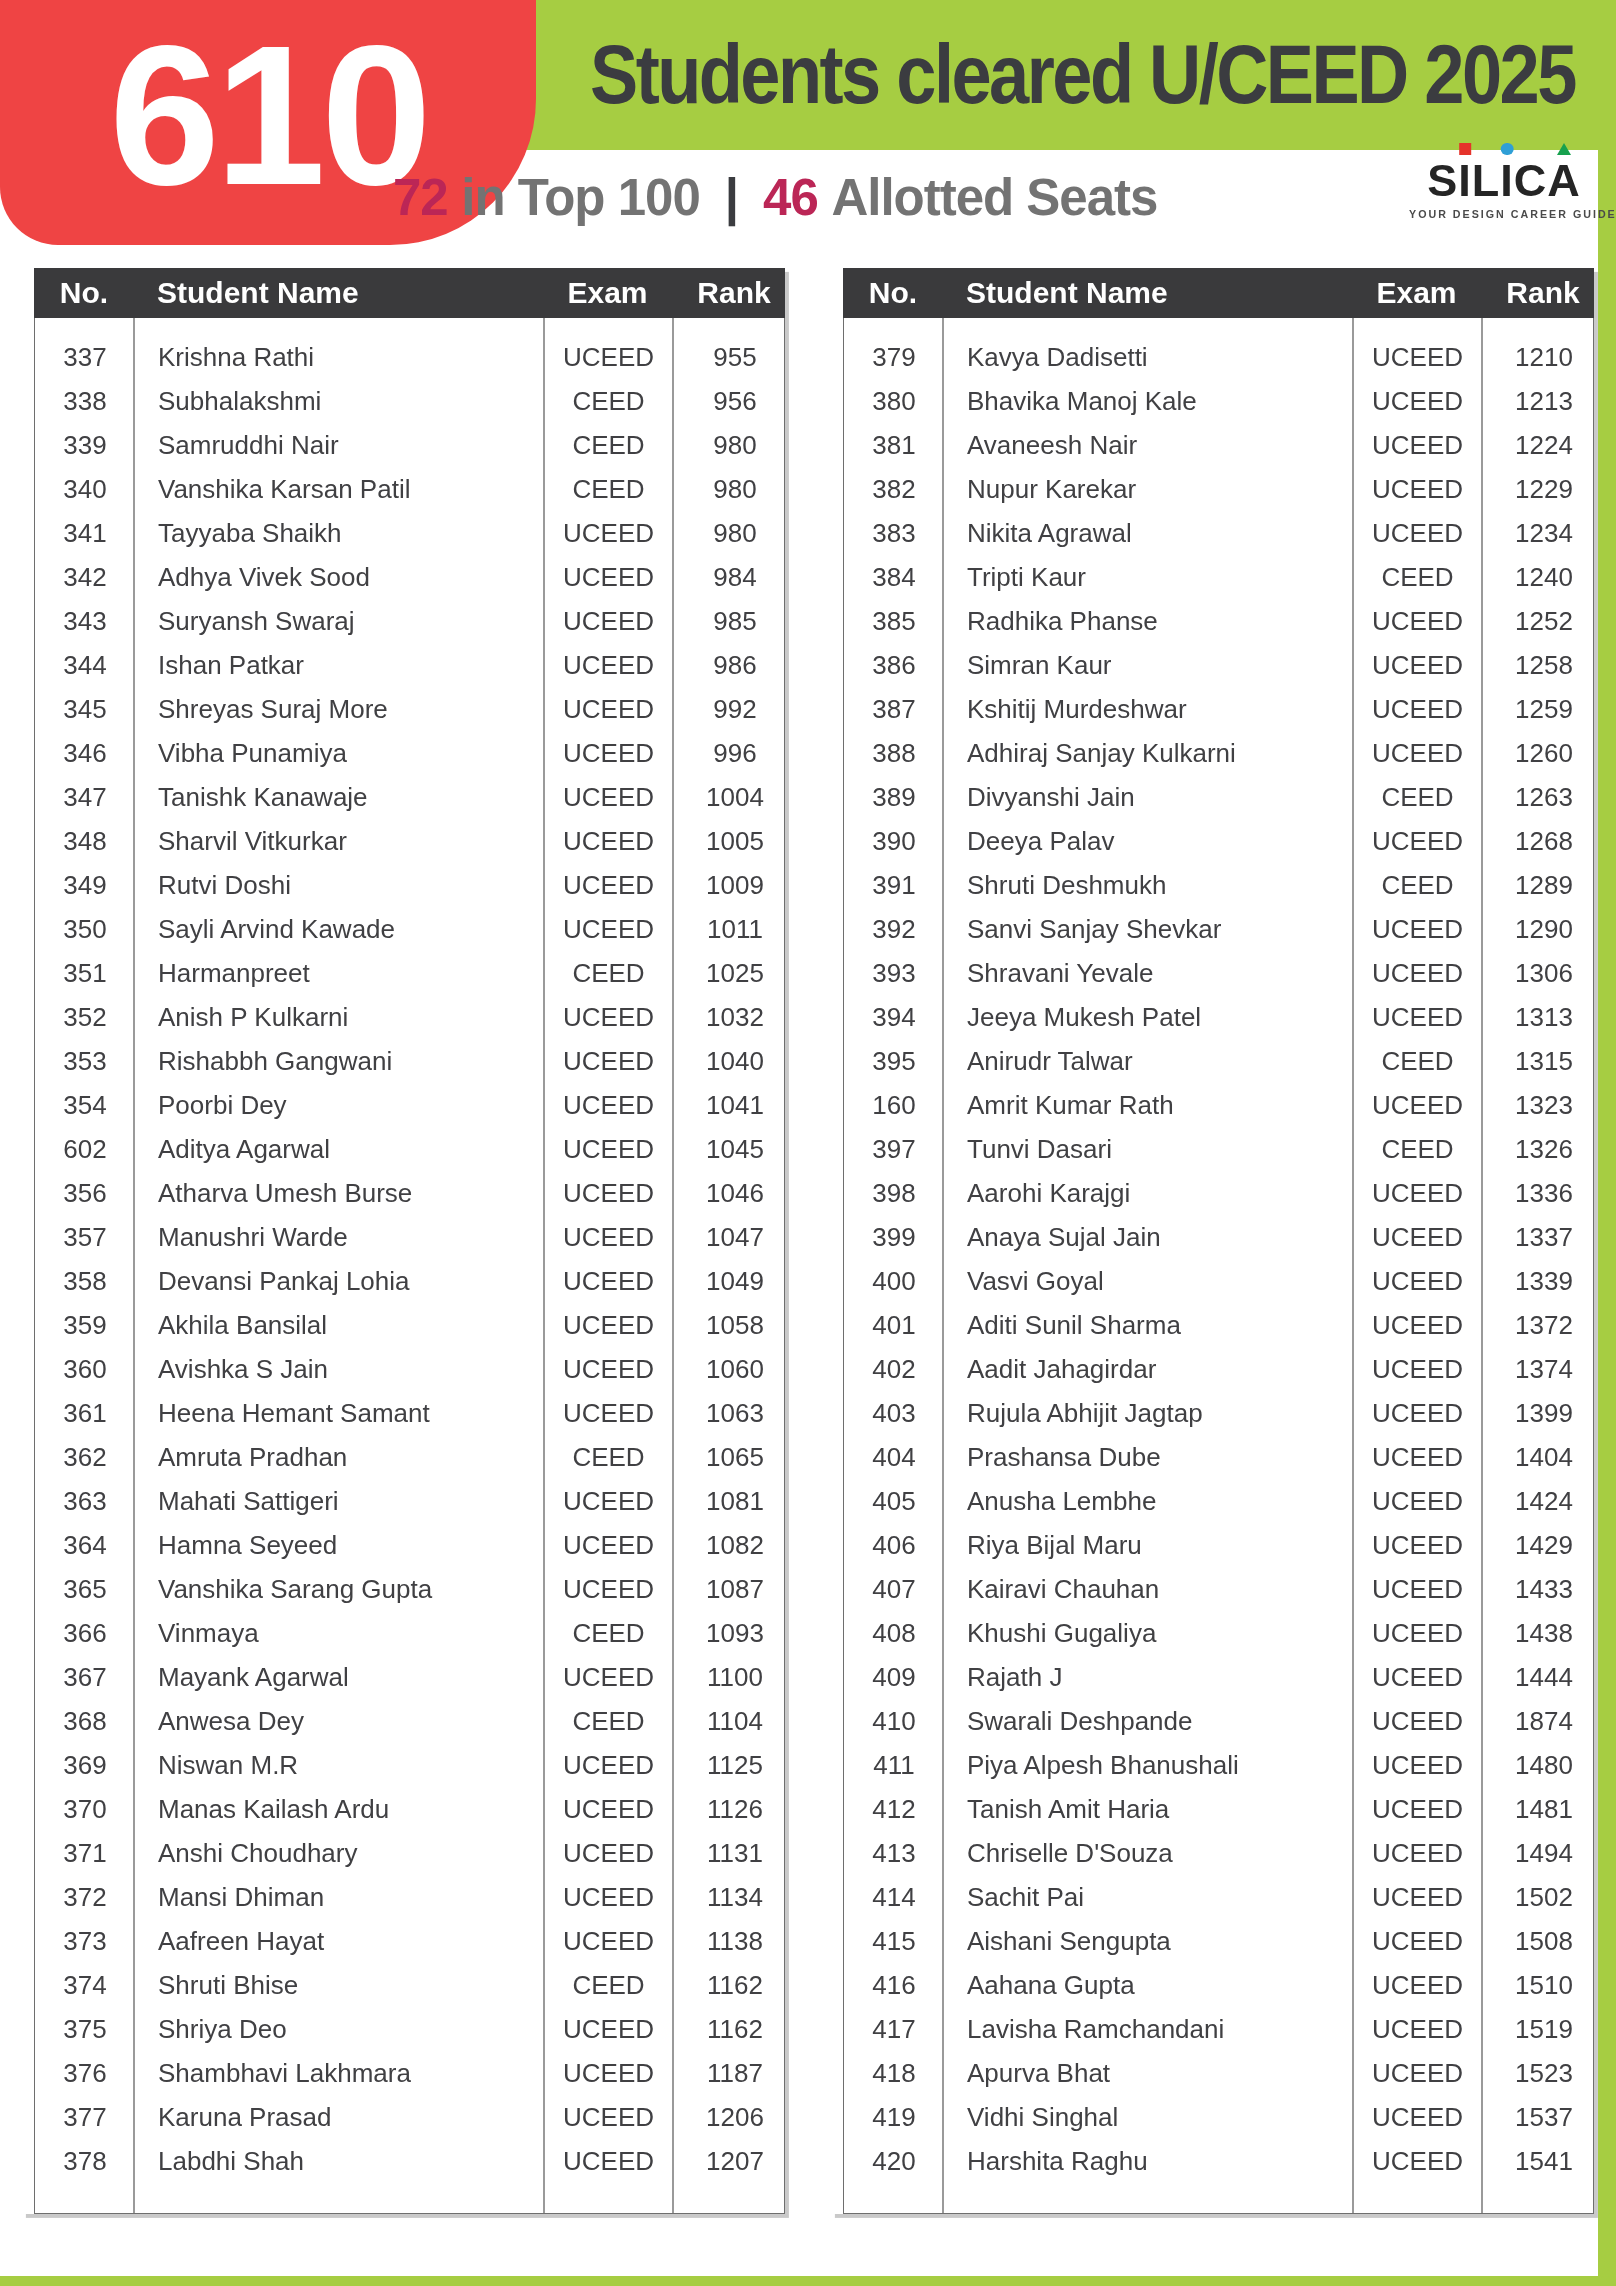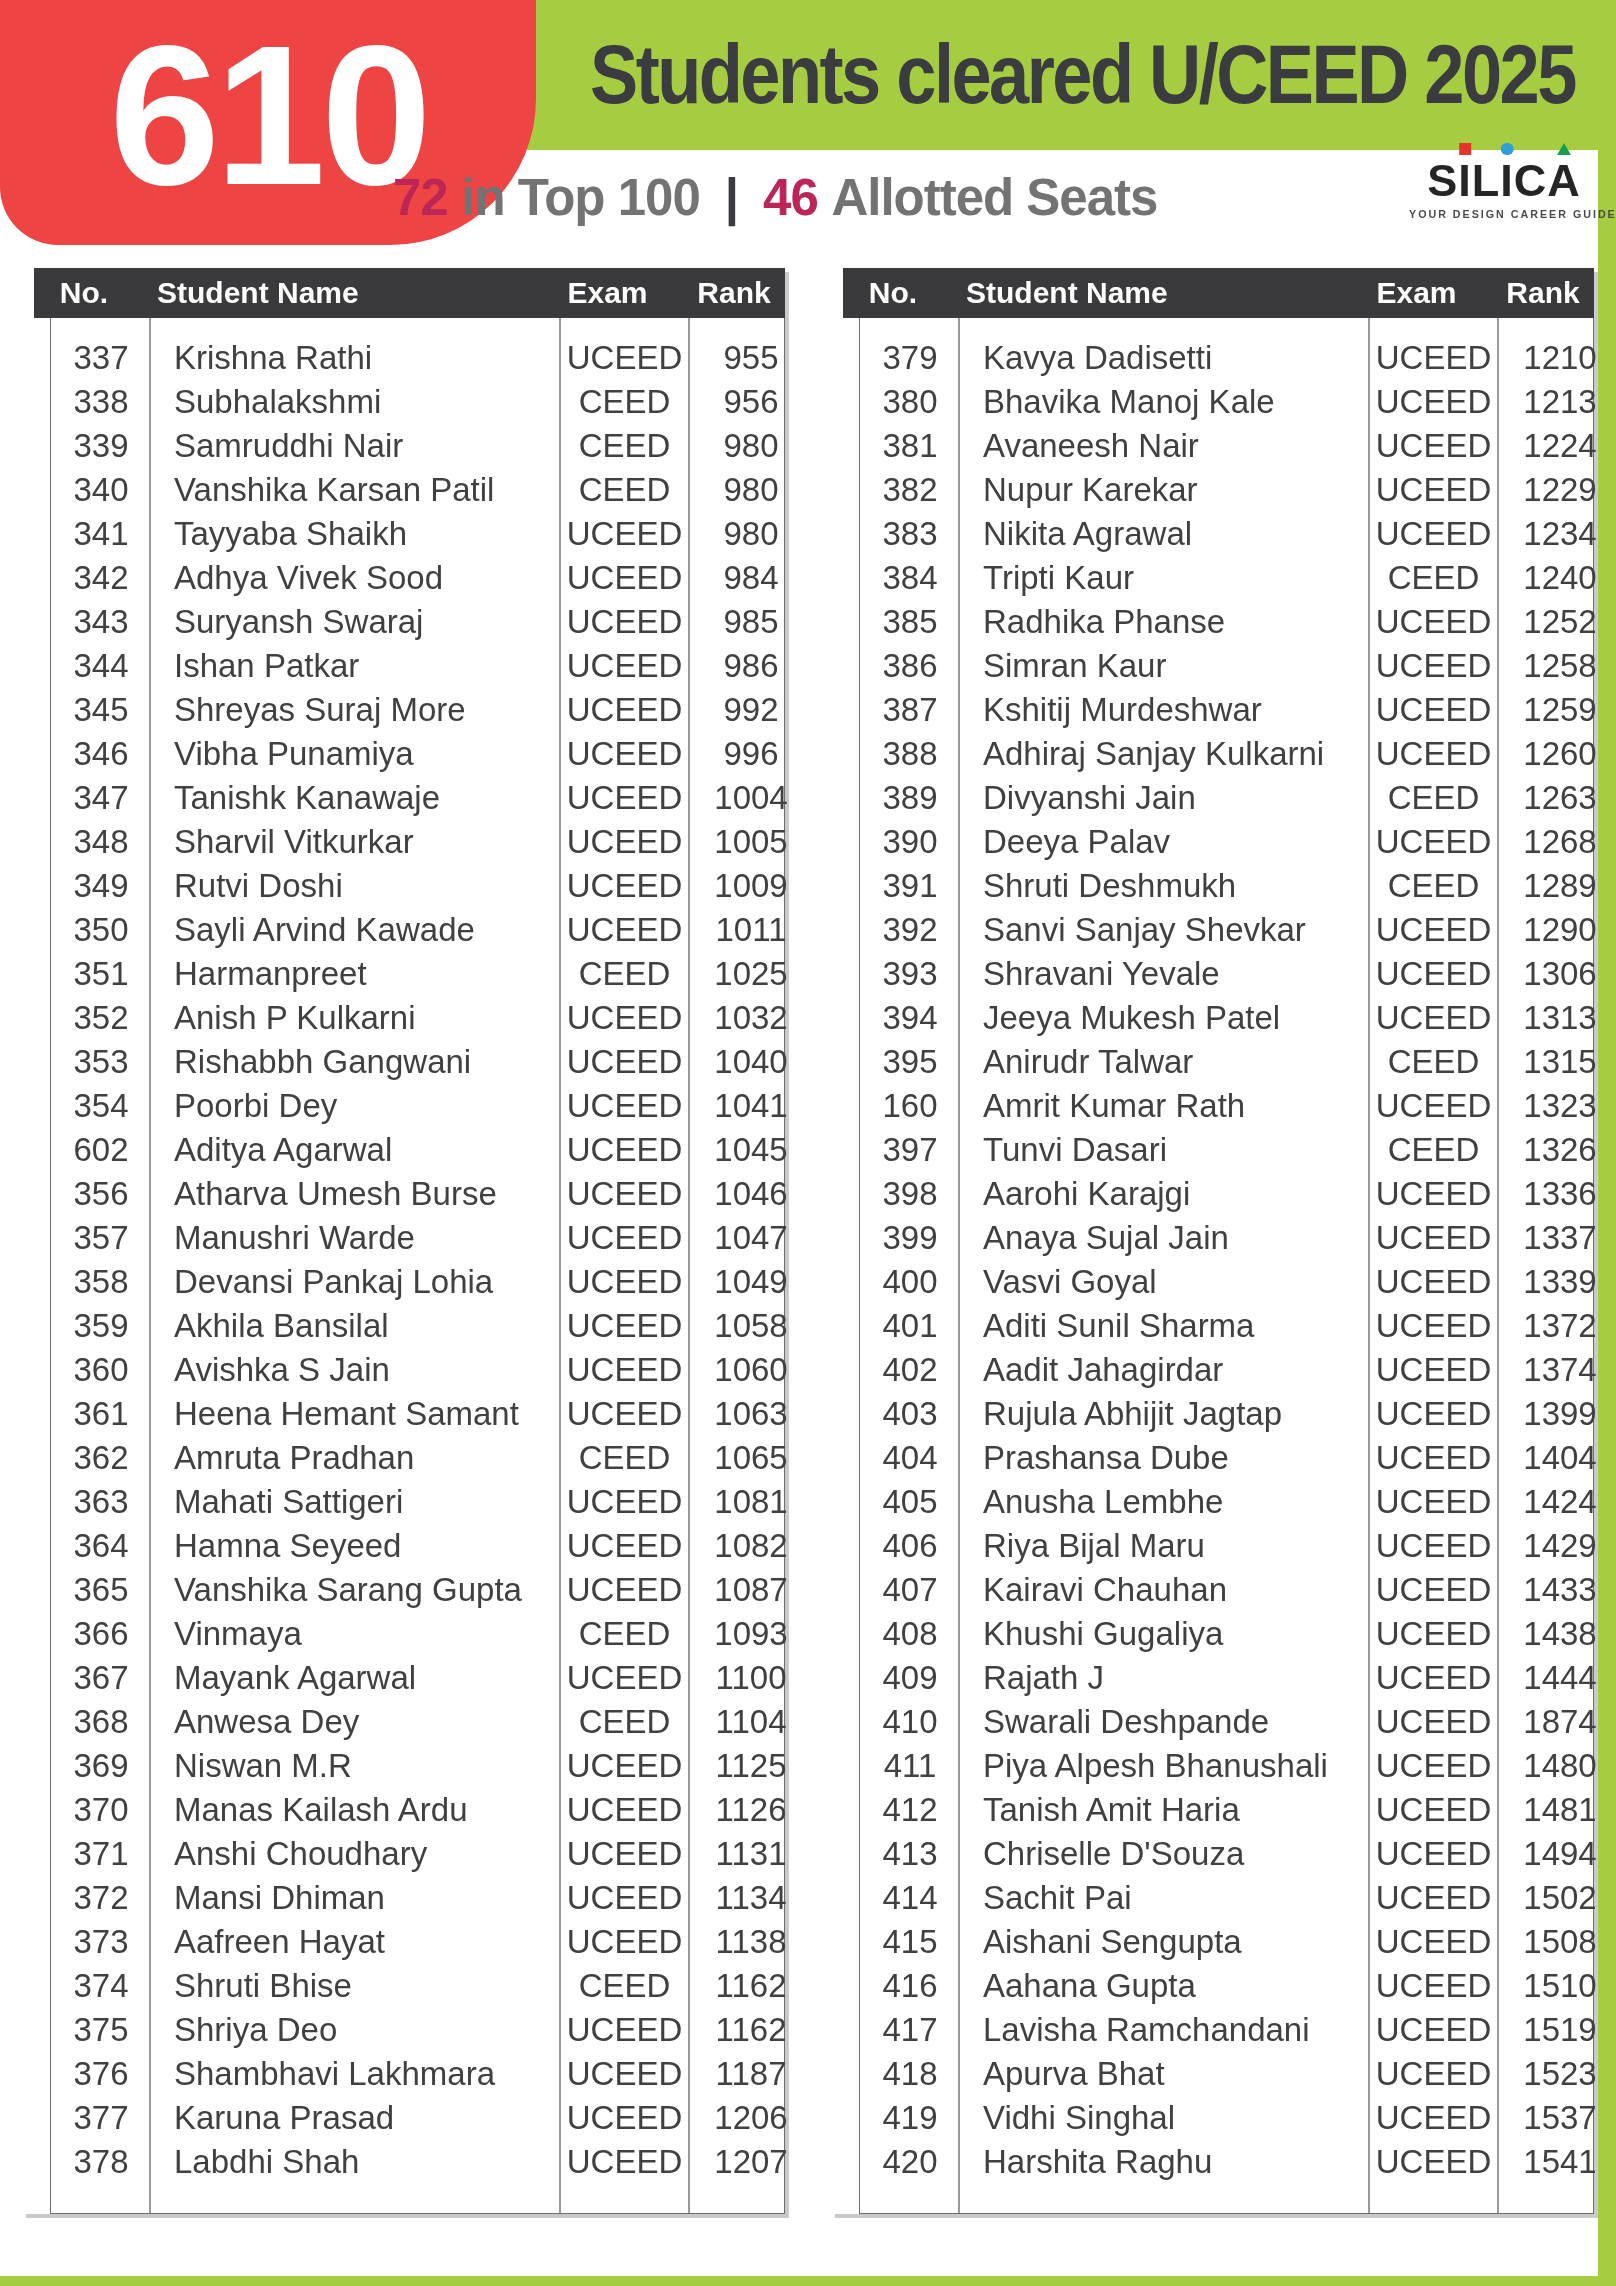--- a/index.html
+++ b/index.html
@@ -73,22 +73,22 @@
     height:50px;background:var(--dark);color:#ffffff;
     font-size:30px;font-weight:bold;align-items:center;
   }
   .thead .h-no,.thead .h-exam,.thead .h-rank{text-align:center;}
   .thead .h-name{padding-left:23px;}
   .tbody{
     position:relative;
     display:grid;grid-template-columns:100px 409px 129px 124px;
     grid-auto-rows:44px;
     padding-top:17.5px;padding-bottom:29px;
-    background:#ffffff;color:var(--body-text);font-size:33px;
-    border:1.9px solid var(--outer);border-top:none;margin-left:16px;
+    background:#ffffff;color:var(--body-text);font-size:26px;
+    border:1.9px solid var(--outer);border-top:none;
   }
   .col-line{position:absolute;top:0;bottom:0;width:1.9px;background:var(--divider);}
   .col-line.l1{left:98px;}
   .col-line.l2{left:508px;}
   .col-line.l3{left:637px;}
   .td{display:flex;align-items:center;}
   .td-no,.td-exam,.td-rank{justify-content:center;}
   .td-name{padding-left:23px;}
 </style>
 </head>

